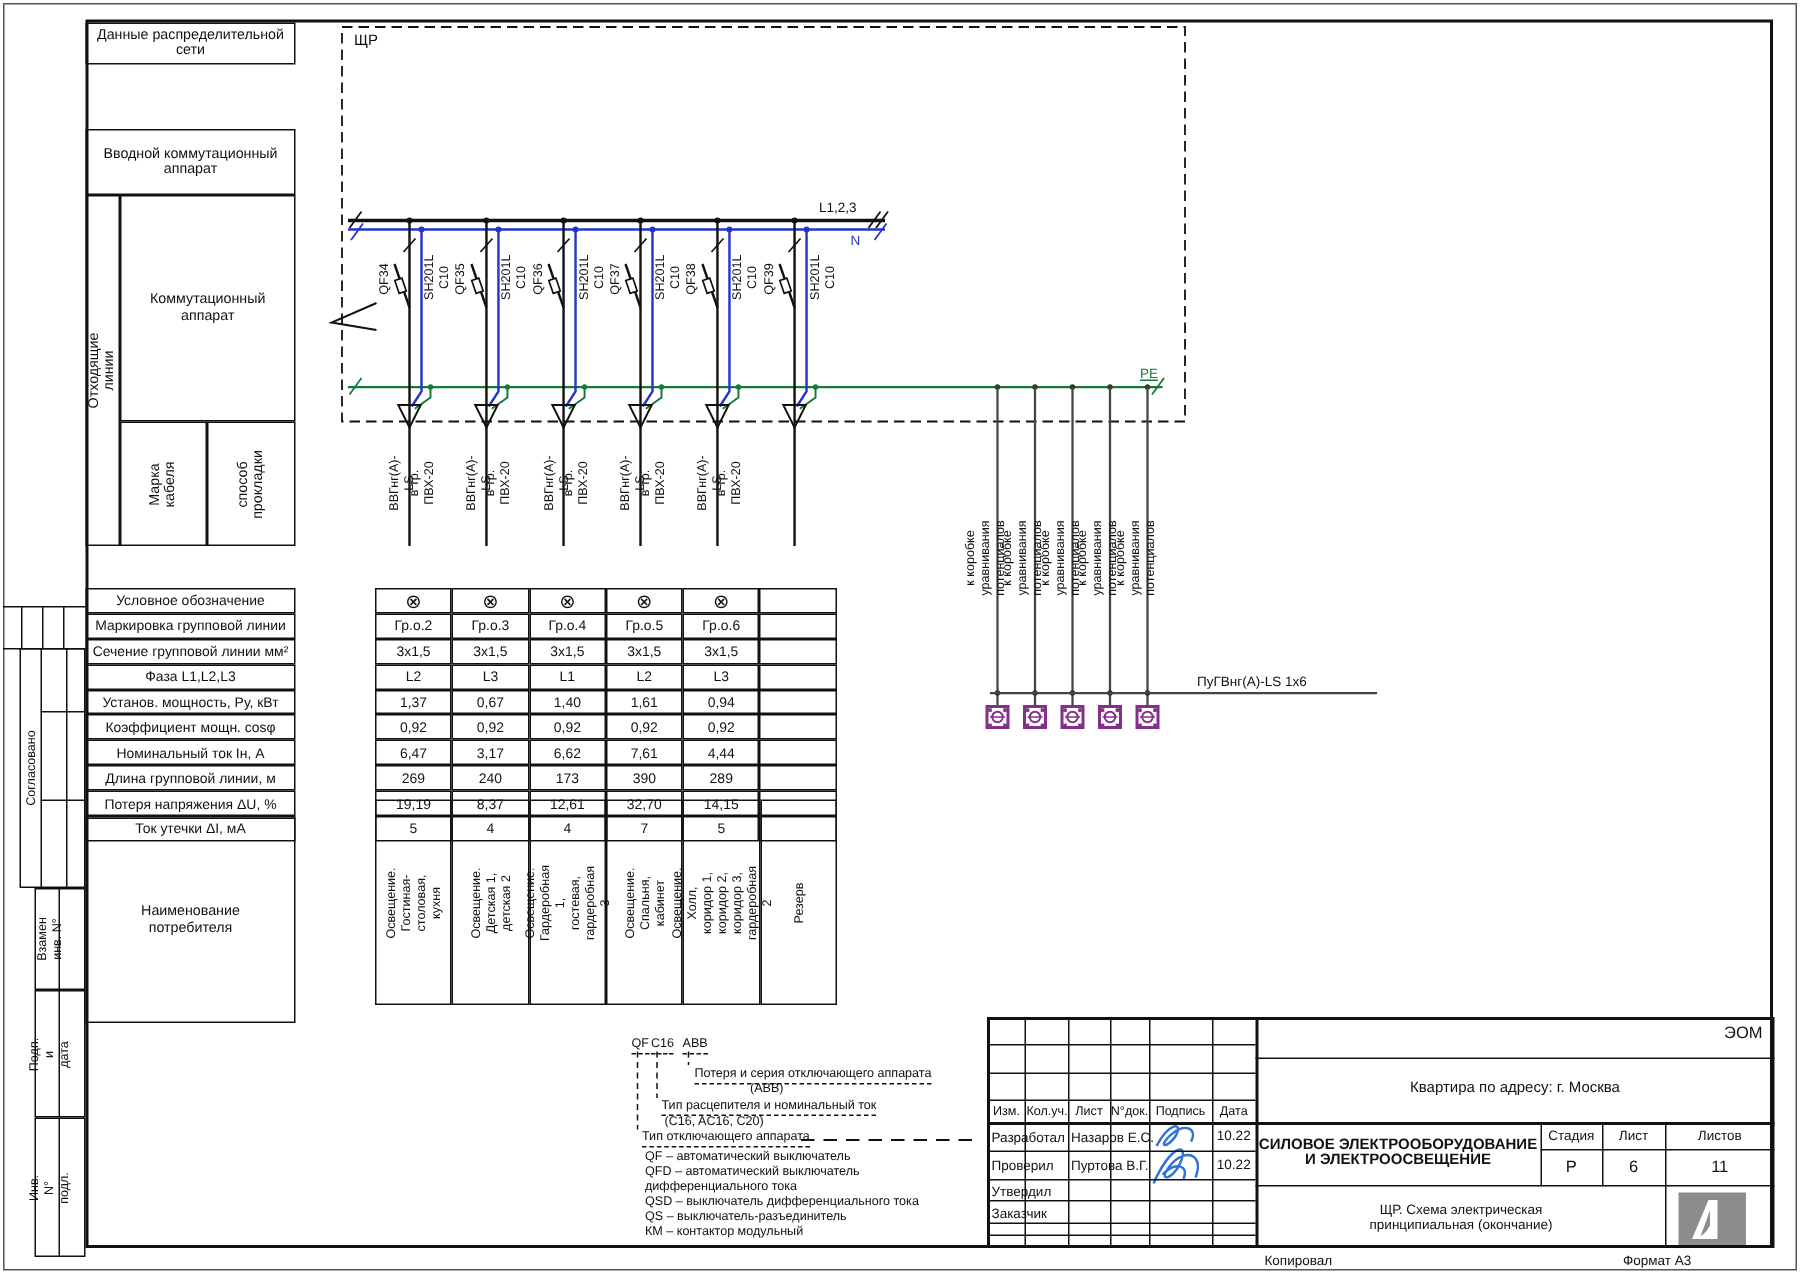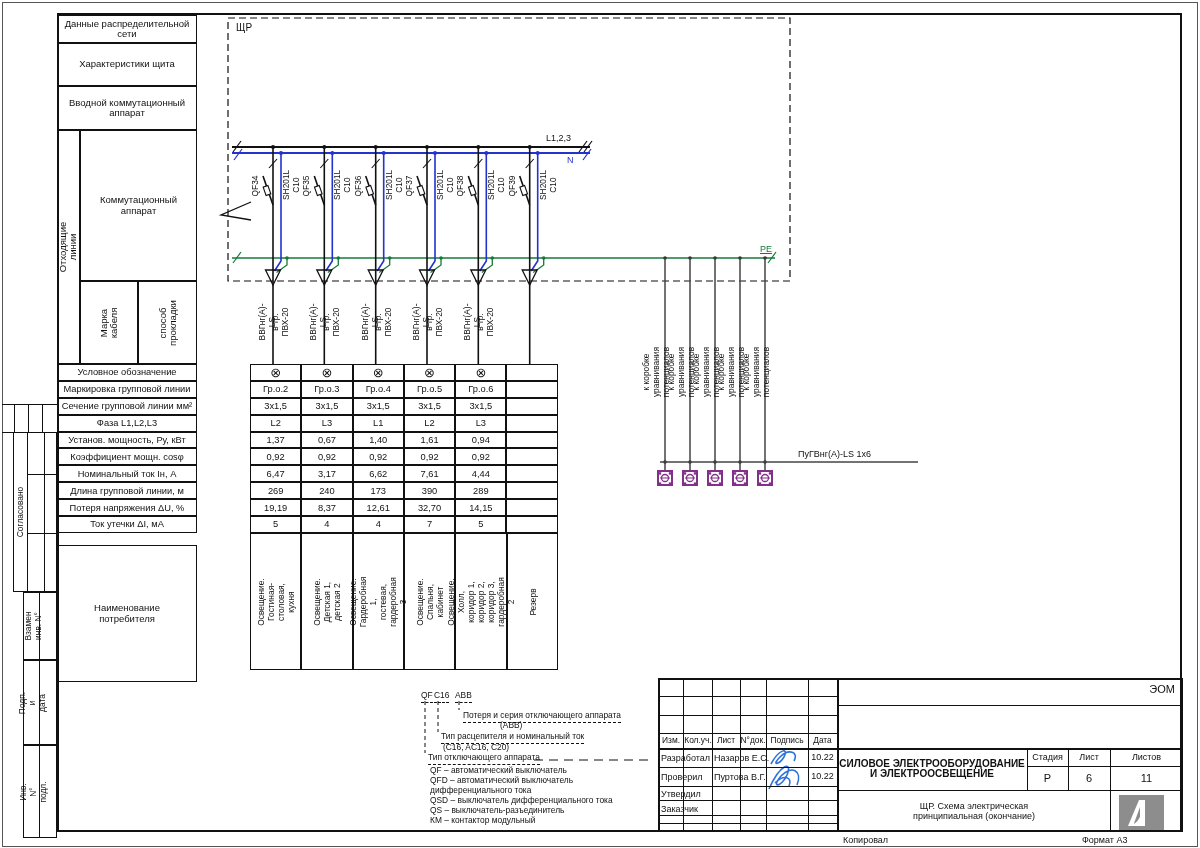--- a/index.html
+++ b/index.html
@@ -6,21 +6,21 @@
   #page{position:relative;width:1200px;height:848px;background:#fff;overflow:hidden;
         font-family:"Liberation Sans",sans-serif;color:#111;font-size:9.5px;}
   .abs{position:absolute;}
   .cell{position:absolute;border:1px solid #111;display:flex;align-items:center;justify-content:center;
         text-align:center;white-space:pre-line;box-sizing:border-box;line-height:10.5px;}
   .lbl{position:absolute;white-space:pre-line;line-height:10.5px;}
   .vbox{position:absolute;display:flex;align-items:center;justify-content:center;}
   .vtext{transform:rotate(-90deg);white-space:pre-line;text-align:center;line-height:10px;}
   .hl,.vl{position:absolute;background:#111;}
   .hl{height:1px;} .vl{width:1px;}
-  .grid{position:absolute;display:grid;}
+  .grid{position:absolute;display:grid;margin-top:28px;}
   .gc{border:1px solid #111;display:flex;align-items:center;justify-content:center;text-align:center;
       box-sizing:border-box;font-size:9.3px;}
   .sym{font-size:13px;}
   .dashu{border-bottom:1px dashed #111;padding-bottom:1px;text-align:center;}
   .f8{font-size:8.4px;} .f9{font-size:9px;} .f10{font-size:10px;} .f11{font-size:11px;}
   .blue{color:#2433cc;} .green{color:#157a37;}
   svg{position:absolute;left:0;top:0;}
 </style>
 </head>
 <body>
@@ -187,21 +187,20 @@
     </div>
   <div class="vbox" style="left:725px;top:286px;width:12px;height:172px;">
       <span class="vtext f8">к коробке уравнивания потенциалов</span>
     </div>
   <div class="vbox" style="left:750px;top:286px;width:12px;height:172px;">
       <span class="vtext f8">к коробке уравнивания потенциалов</span>
     </div>
 
   <div class="cell" style="left:57px;top:15px;width:140px;height:28px;">Данные распределительной
 сети</div>
-  <div class="cell" style="left:57px;top:43px;width:140px;height:43px;">Характеристики щита</div>
   <div class="cell" style="left:57px;top:86px;width:140px;height:44px;">Вводной коммутационный
 аппарат</div>
   <div class="cell" style="left:57px;top:130px;width:23px;height:234px;"><span class="vtext">Отходящие линии</span></div>
   <div class="cell" style="left:80px;top:130px;width:117px;height:151px;">Коммутационный
 аппарат</div>
   <div class="cell" style="left:80px;top:281px;width:58px;height:83px;"><span class="vtext">Марка кабеля</span></div>
   <div class="cell" style="left:138px;top:281px;width:59px;height:83px;"><span class="vtext">способ
 прокладки</span></div>
 
   <div class="grid" style="left:57px;top:364px;grid-template-columns:140px;grid-auto-rows:16.9px;">
@@ -329,20 +328,21 @@
     <div class="hl" style="left:1027px;top:766px;width:156px;"></div>
     <div class="hl" style="left:658px;top:786px;width:179px;"></div>
     <div class="hl" style="left:658px;top:800px;width:179px;"></div>
     <div class="hl" style="left:658px;top:815px;width:179px;"></div>
     <div class="hl" style="left:658px;top:823px;width:179px;"></div>
     <div class="hl" style="left:837px;top:705px;width:346px;"></div>
     <div class="hl" style="left:837px;top:790px;width:346px;"></div>
   </div>
 
   <div class="lbl f11" style="left:1080px;top:684px;width:95px;text-align:right;">ЭОМ</div>
+  <div class="cell f10" style="left:838px;top:706px;width:344px;height:41px;border:none;">Квартира по адресу: г. Москва</div>
 
   <div class="cell f8" style="left:658px;top:733px;width:26px;height:15px;border:none;">Изм.</div>
   <div class="cell f8" style="left:684px;top:733px;width:28px;height:15px;border:none;">Кол.уч.</div>
   <div class="cell f8" style="left:712px;top:733px;width:28px;height:15px;border:none;">Лист</div>
   <div class="cell f8" style="left:740px;top:733px;width:26px;height:15px;border:none;">N°док.</div>
   <div class="cell f8" style="left:766px;top:733px;width:42px;height:15px;border:none;">Подпись</div>
   <div class="cell f8" style="left:808px;top:733px;width:29px;height:15px;border:none;">Дата</div>
 
   <div class="lbl f9" style="left:661px;top:753px;">Разработал</div>
   <div class="lbl f9" style="left:714px;top:753px;">Назаров Е.С.</div>

